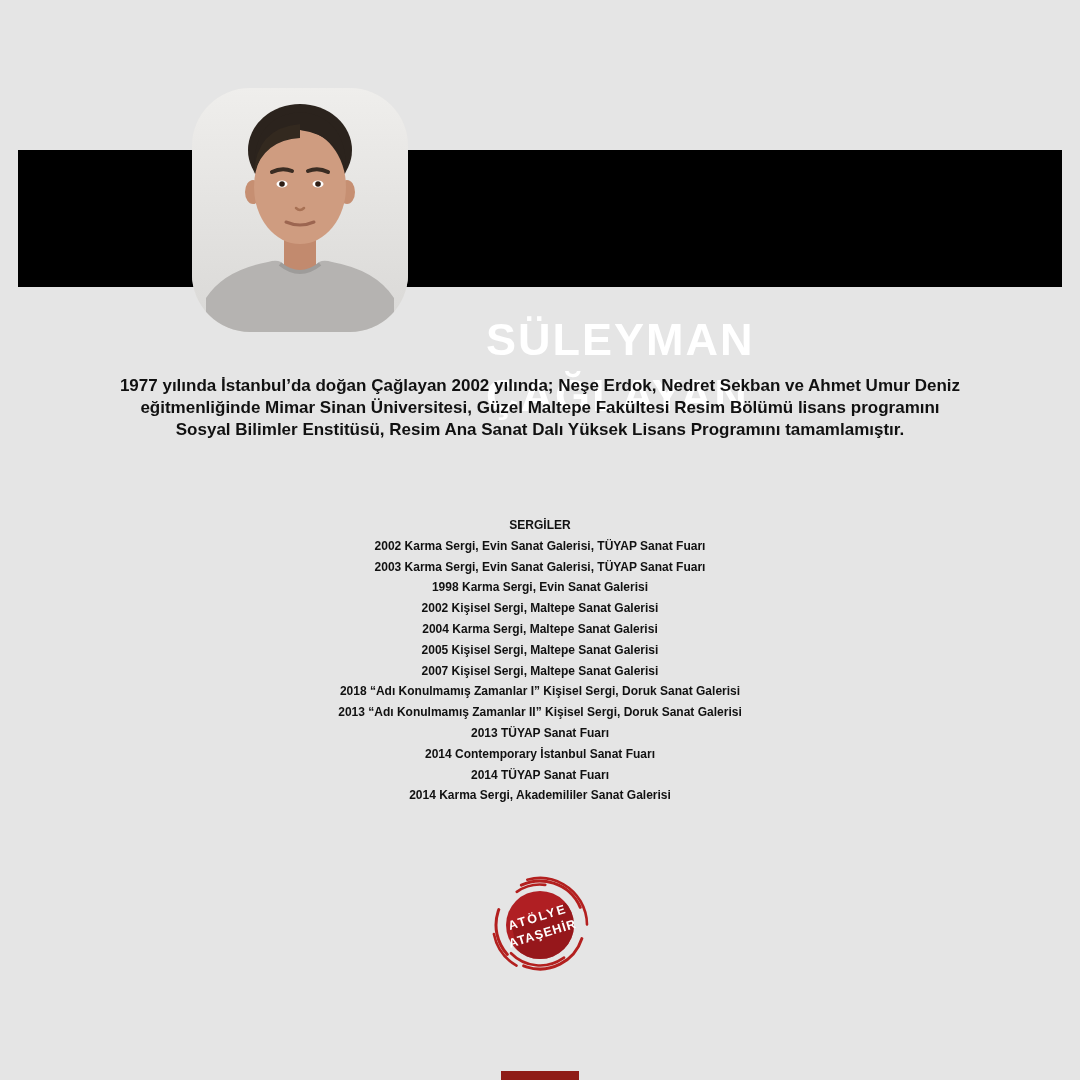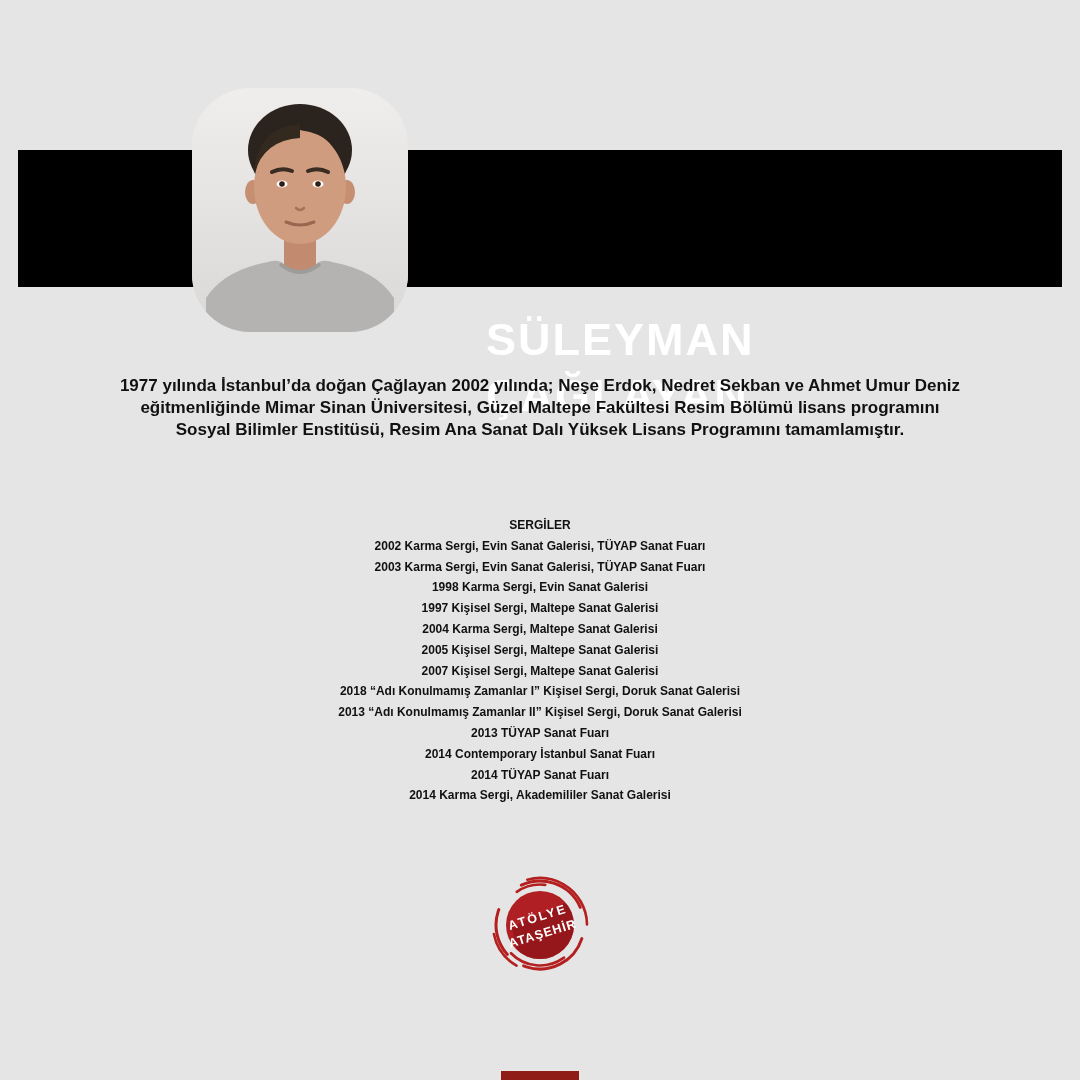--- a/index.html
+++ b/index.html
@@ -129,21 +129,21 @@
     <div>1977 yılında İstanbul’da doğan Çağlayan 2002 yılında; Neşe Erdok, Nedret Sekban ve Ahmet Umur Deniz</div>
     <div>eğitmenliğinde Mimar Sinan Üniversitesi, Güzel Maltepe Fakültesi Resim Bölümü lisans programını</div>
     <div>Sosyal Bilimler Enstitüsü, Resim Ana Sanat Dalı Yüksek Lisans Programını tamamlamıştır.</div>
   </div>
 
   <div class="exhibitions">
     <div>SERGİLER</div>
     <div>2002 Karma Sergi, Evin Sanat Galerisi, TÜYAP Sanat Fuarı</div>
     <div>2003 Karma Sergi, Evin Sanat Galerisi, TÜYAP Sanat Fuarı</div>
     <div>1998 Karma Sergi, Evin Sanat Galerisi</div>
-    <div>1997 Kişisel Sergi, Maltepe Sanat Galerisi</div>
+    <div>2002 Kişisel Sergi, Maltepe Sanat Galerisi</div>
     <div>2004 Karma Sergi, Maltepe Sanat Galerisi</div>
     <div>2005 Kişisel Sergi, Maltepe Sanat Galerisi</div>
     <div>2007 Kişisel Sergi, Maltepe Sanat Galerisi</div>
     <div>2018 “Adı Konulmamış Zamanlar I” Kişisel Sergi, Doruk Sanat Galerisi</div>
     <div>2013 “Adı Konulmamış Zamanlar II” Kişisel Sergi, Doruk Sanat Galerisi</div>
     <div>2013 TÜYAP Sanat Fuarı</div>
     <div>2014 Contemporary İstanbul Sanat Fuarı</div>
     <div>2014 TÜYAP Sanat Fuarı</div>
     <div>2014 Karma Sergi, Akademililer Sanat Galerisi</div>
   </div>

